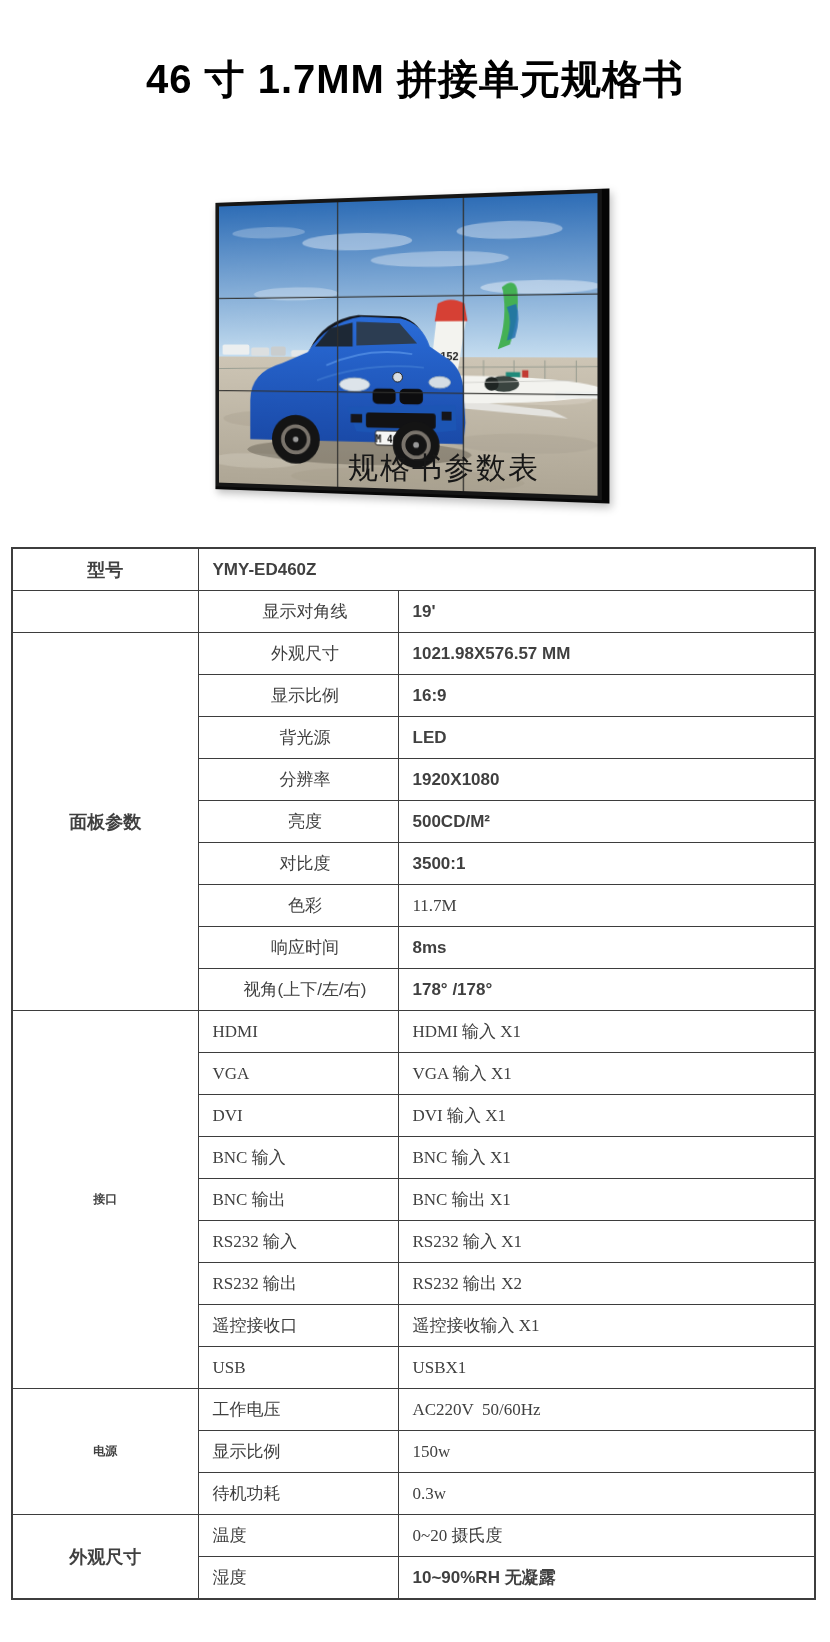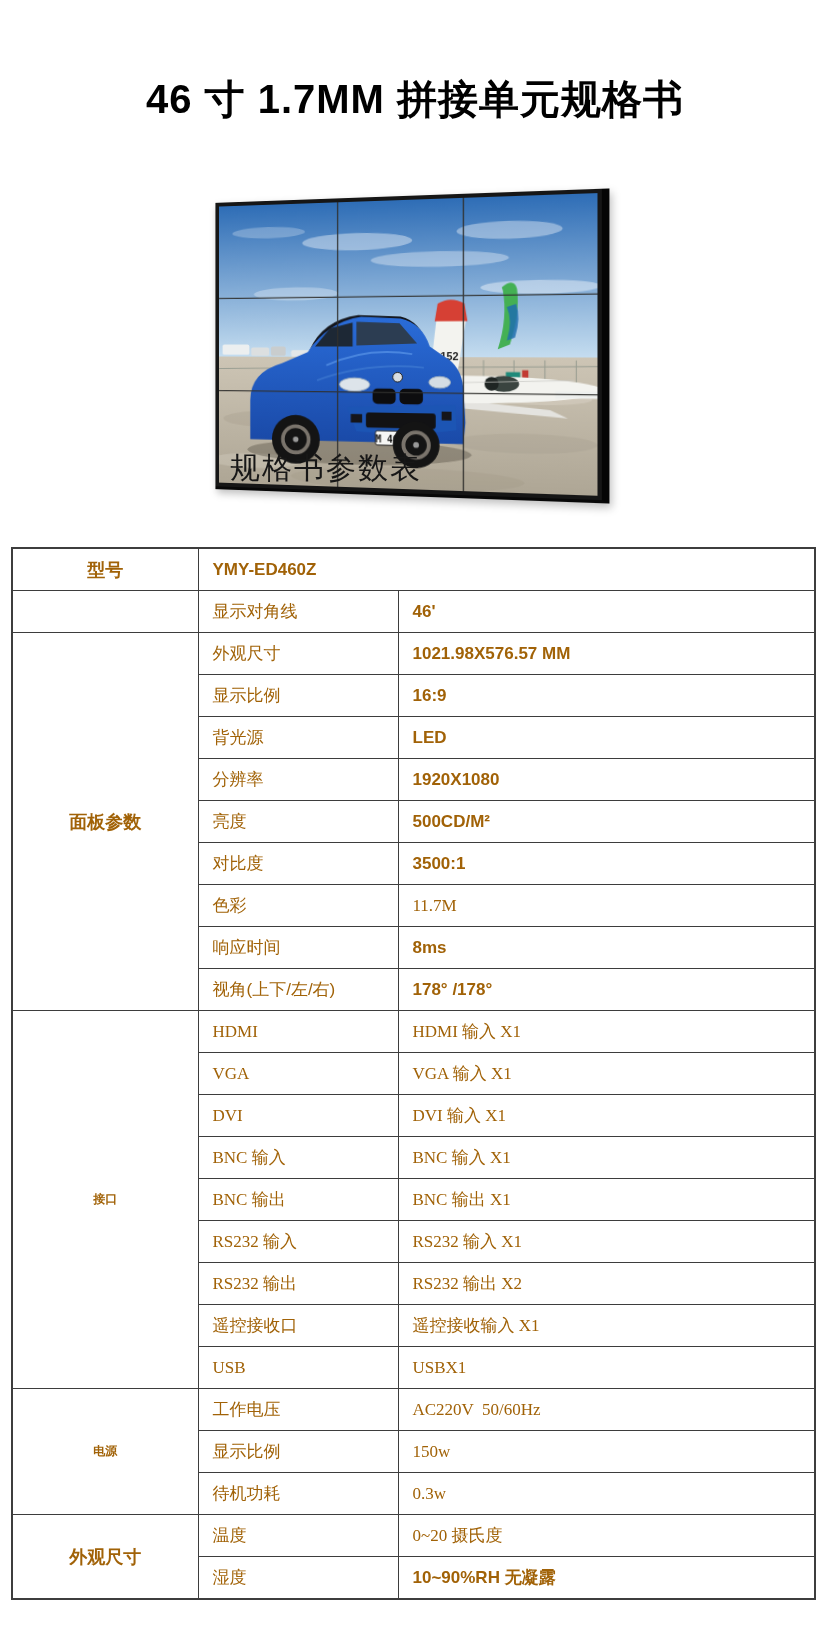--- a/index.html
+++ b/index.html
@@ -3,60 +3,60 @@
 <meta charset="utf-8">
 <style>
   html,body{margin:0;padding:0;}
   body{
     width:830px;height:1642px;position:relative;overflow:hidden;
     background:#ffffff;
     font-family:"Liberation Sans",sans-serif;
   }
   
   .doc-title{
-    position:absolute;left:0;top:72px;width:830px;
+    position:absolute;left:0;top:52px;width:830px;
     text-align:center;font-size:40px;font-weight:700;color:#000;
     letter-spacing:1px;
     font-family:"Liberation Sans",sans-serif;
   }
   
   .wall{
     position:absolute;left:204px;top:196px;width:398px;height:300px;
     transform:perspective(650px) rotateY(-9deg);
     transform-origin:50% 50%;
   }
   .wall-frame{
     width:100%;height:100%;box-sizing:border-box;
     background:var(--frame,#161616);
     padding:4px;border-right:7px solid #050505;border-bottom:3px solid #080808;
     box-shadow:2px 4px 8px rgba(0,0,0,.25);
   }
   .wall-frame svg{display:block;width:100%;height:100%;}
   .wall-caption{
     position:absolute;left:230px;top:448px;width:310px;
-    text-align:left;font-size:30px;color:var(--caption-black,#171717);
+    text-align:right;font-size:30px;color:var(--caption-black,#171717);
     letter-spacing:2px;font-family:"Liberation Sans",sans-serif;
   }
   
   .spec-table{
     position:absolute;left:11px;top:547px;
     border-collapse:collapse;table-layout:fixed;
     width:803px;
   }
   .spec-table td{
     border:1.6px solid var(--table-border,#3d3d3d);
     height:41px;vertical-align:middle;
-    font-size:17px;color:#a16207;padding:0 0 0 14px;
+    font-size:17px;color:#404040;padding:0 0 0 14px;
     white-space:pre;overflow:hidden;
   }
   .spec-table{border:2px solid var(--table-border,#3d3d3d);}
   .spec-table td.group{
     text-align:center;padding:0;font-weight:700;font-size:18px;
   }
-  .sans{font-family:"Liberation Sans",sans-serif;font-weight:400;}
+  .sans{font-family:"Liberation Sans",sans-serif;font-weight:400;text-align:center;}
   .sans-bold{font-family:"Liberation Sans",sans-serif;font-weight:700;}
   .serif{font-family:"Liberation Serif","DejaVu Serif",serif;font-weight:400;font-size:16.5px;}
   td.group.serif{font-weight:700;font-size:12px;}
 </style>
 </head>
 <body style="background: rgb(255, 255, 255);">
 
 <div class="doc-title">46 寸 1.7MM 拼接单元规格书</div>
 
 <div class="wall">
@@ -178,21 +178,21 @@
       <col style="width:417px">
   </colgroup>
   <tbody>
       <tr>
         <td class="group sans" rowspan="1">型号</td>
         <td class="label sans-bold" colspan="2">YMY-ED460Z</td>
       </tr>
       <tr>
         <td class="group sans" rowspan="1"></td>
         <td class="label sans">显示对角线</td>
-        <td class="value sans-bold">46'</td>
+        <td class="value sans-bold">19'</td>
       </tr>
       <tr>
         <td class="group sans" rowspan="9">面板参数</td>
         <td class="label sans">外观尺寸</td>
         <td class="value sans-bold">1021.98X576.57 MM</td>
       </tr>
       <tr>
         <td class="label sans">显示比例</td>
         <td class="value sans-bold">16:9</td>
       </tr>

